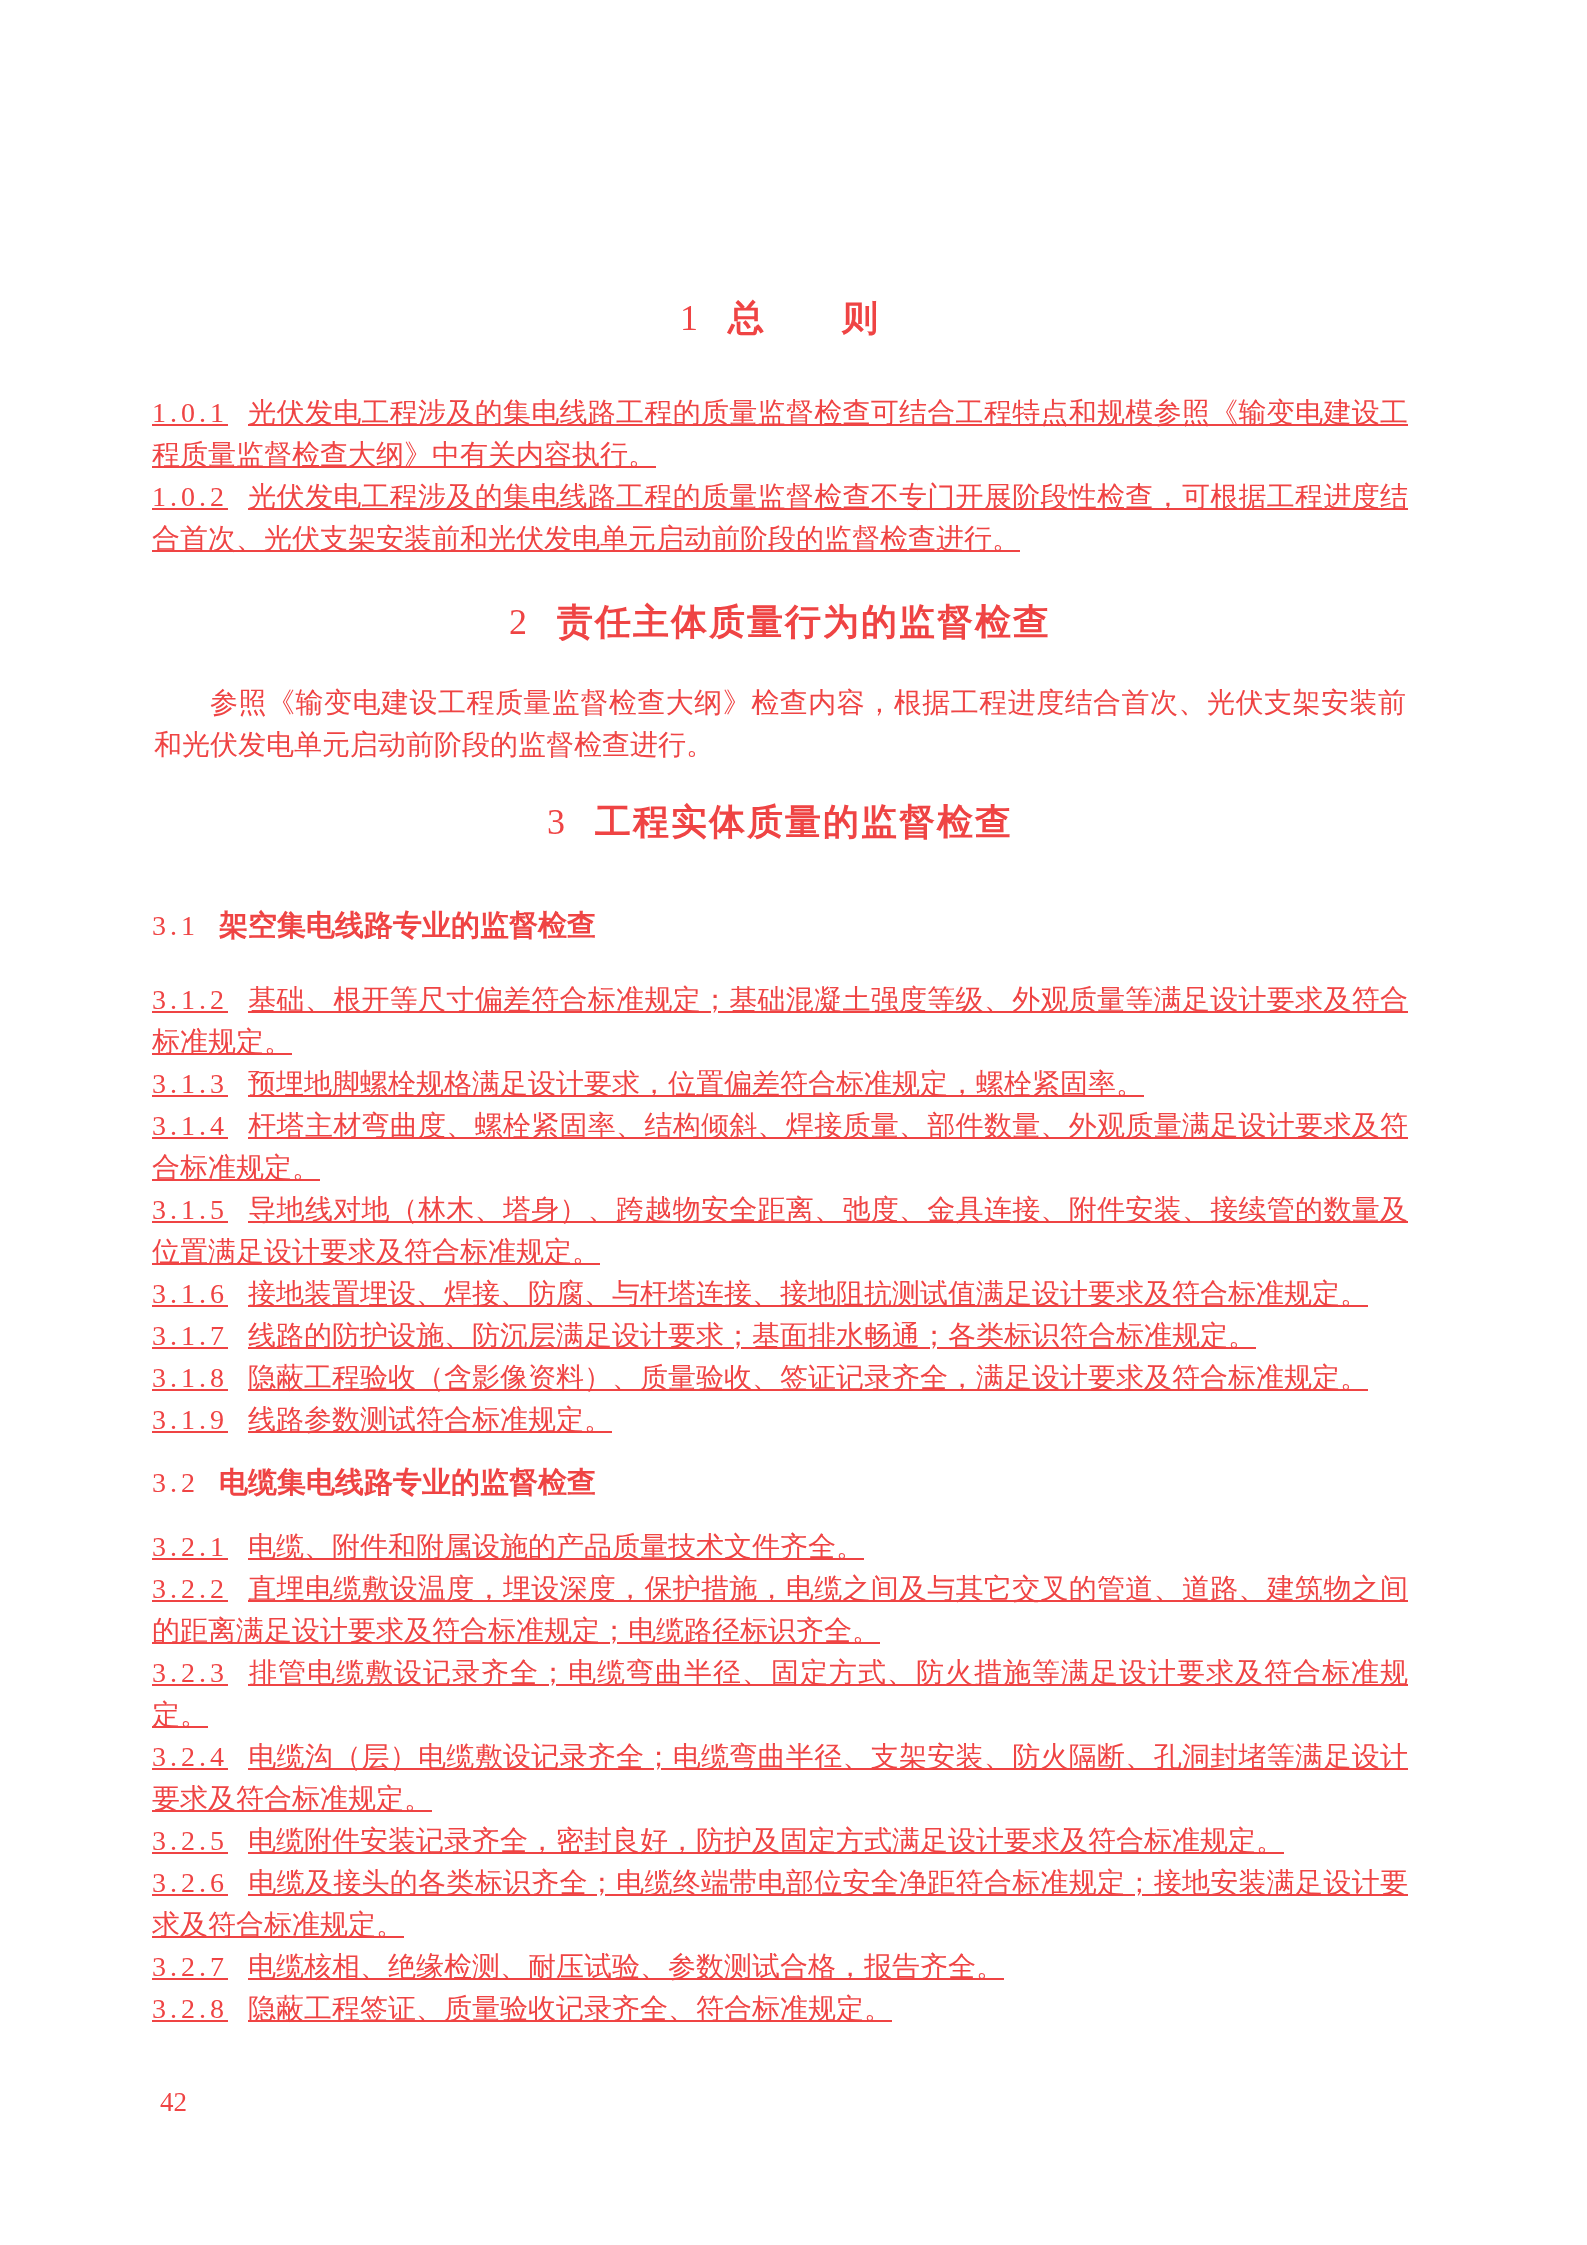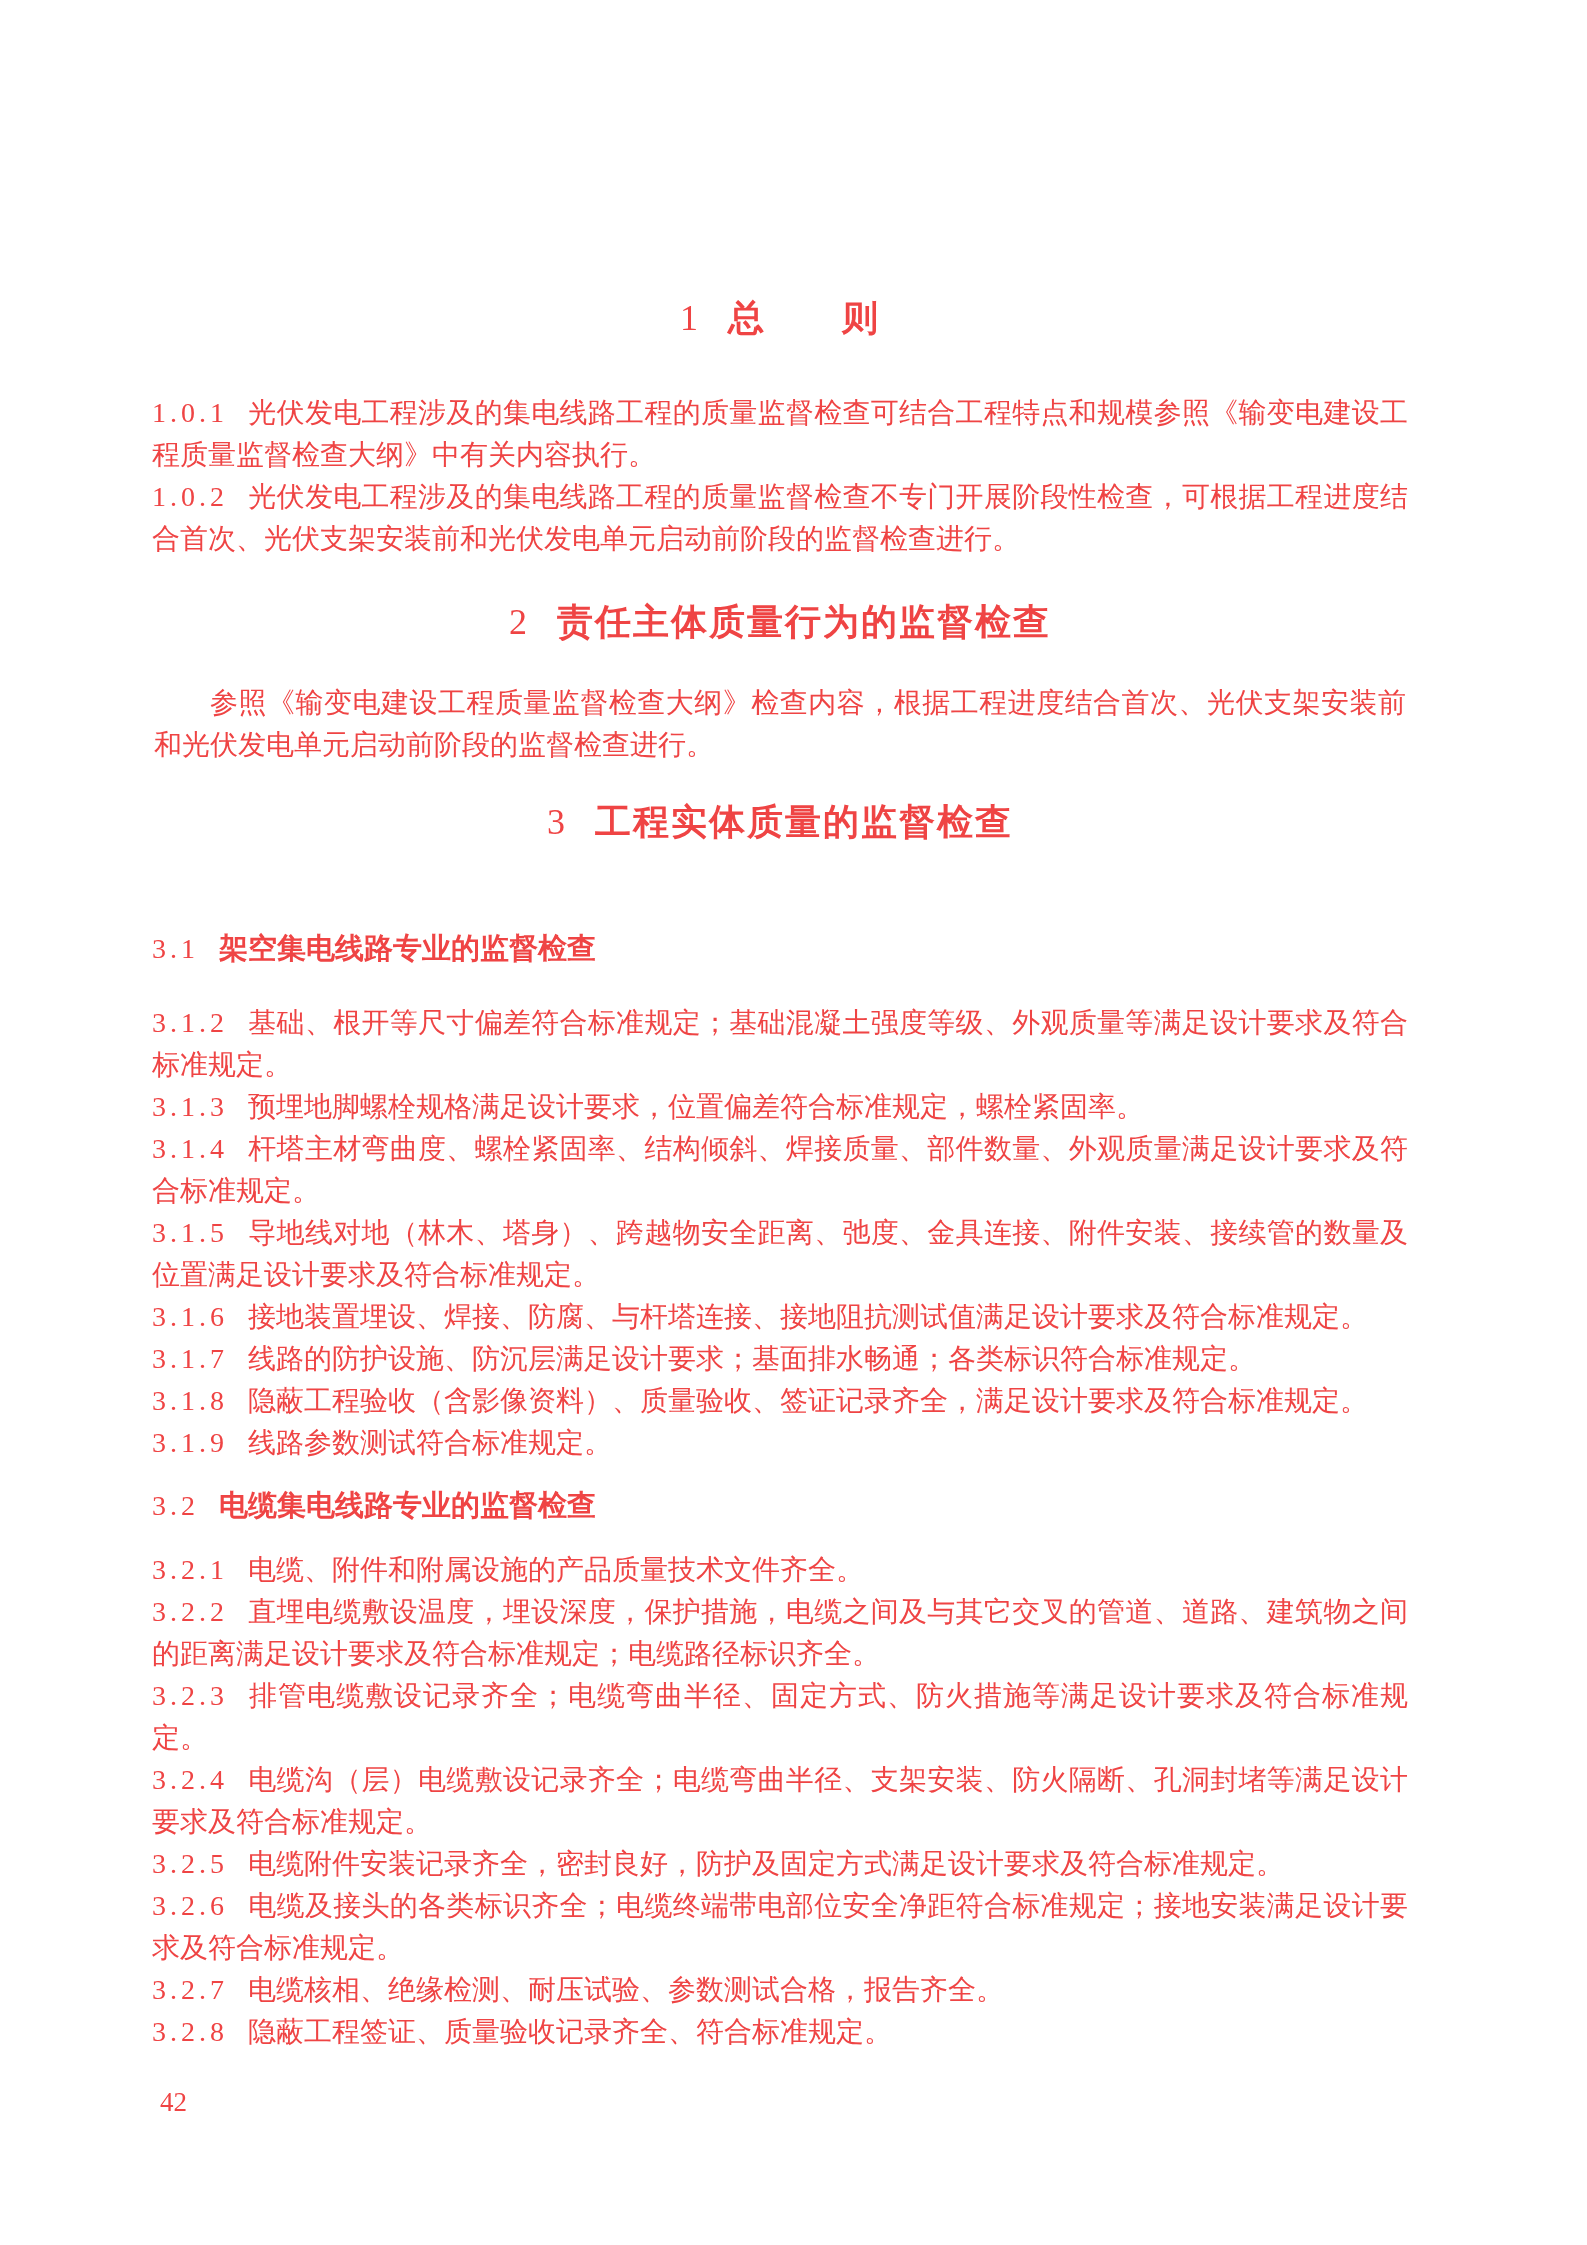--- a/index.html
+++ b/index.html
@@ -56,27 +56,28 @@
   h2.sub .snum {
     font-family: "Liberation Serif", "DejaVu Serif", serif;
     letter-spacing: 4px;
     margin-right: 20px;
   }
   h2.sub .stitle {
     font-family: "Liberation Sans", "DejaVu Sans", sans-serif;
     font-weight: bold;
     font-size: 29px;
   }
-  #h31 { margin-top: 83px; margin-bottom: 32px; }
+  #h31 { margin-top: 60px; margin-bottom: 32px; }
   #h32 { margin-top: 20px; margin-bottom: 22px; }
 
   
   p.clause {
     margin: 0;
     text-align: justify;
+    text-decoration: underline;
   }
   p.clause .cnum {
     letter-spacing: 4px;
     margin-right: 20px;
   }
   
   p.para {
     margin: 2px;
     text-align: justify;
     text-indent: 2em;

